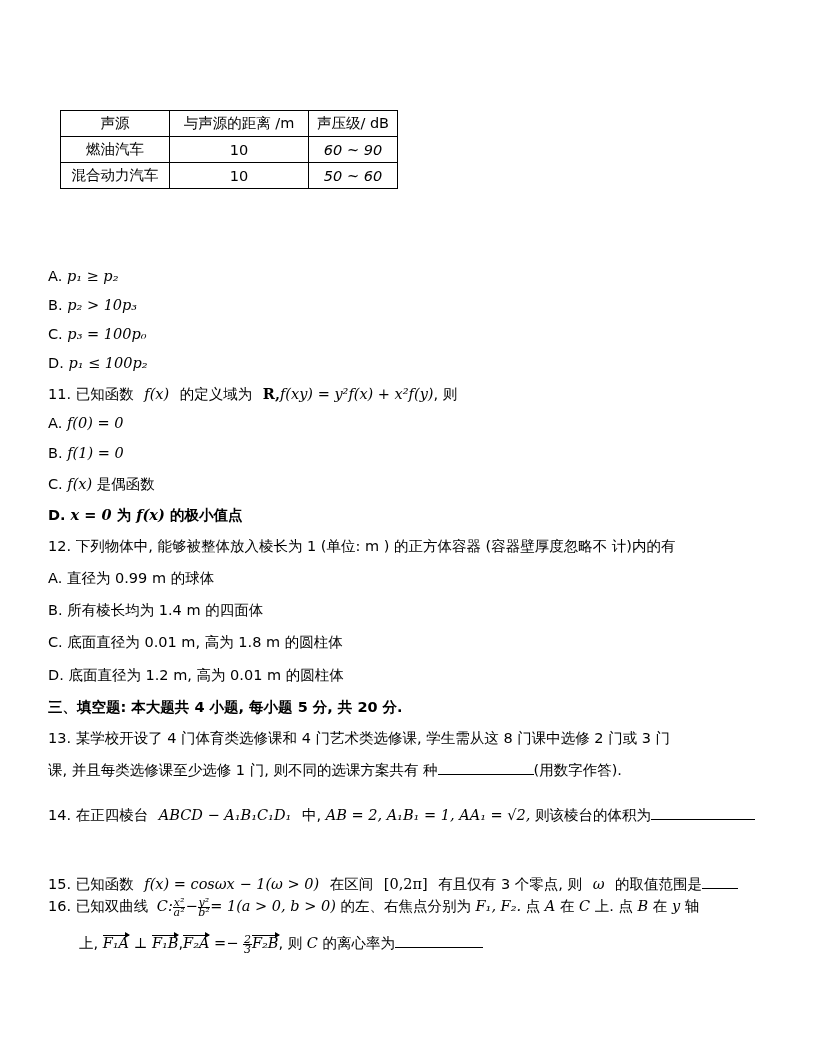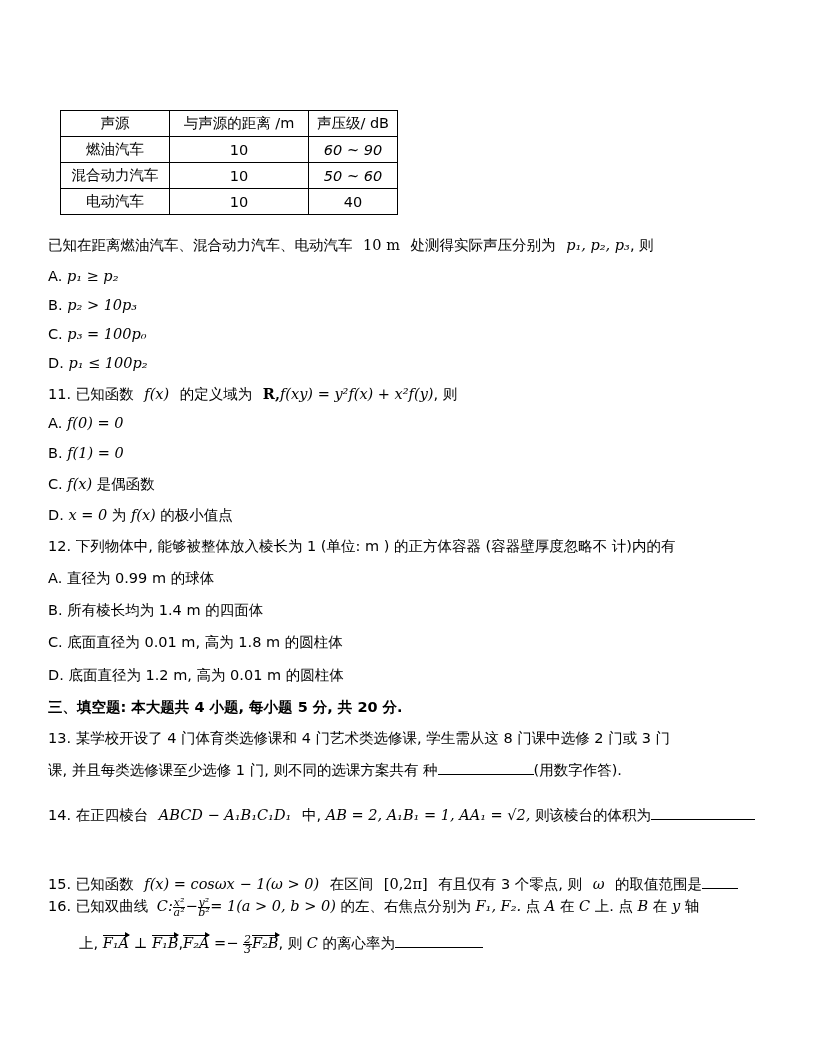--- a/index.html
+++ b/index.html
@@ -46,34 +46,23 @@
     <tr>
       <td>燃油汽车</td>
       <td>10</td>
       <td class="it">60 ~ 90</td>
     </tr>
     <tr>
       <td>混合动力汽车</td>
       <td>10</td>
       <td class="it">50 ~ 60</td>
     </tr>
-    <tr>
-      <td>电动汽车</td>
-      <td>10</td>
-      <td>40</td>
-    </tr>
   </tbody>
     </table>
 
-  <div class="line" style="top:236px;">
-    <span>已知在距离燃油汽车、混合动力汽车、电动汽车</span>
-    <span class="mr" style="margin:0 6px;">10 m</span>
-    <span>处测得实际声压分别为</span>
-    <span class="m" style="margin-left:6px;">p₁, p₂, p₃</span><span>, 则</span>
-  </div>
   <div class="line" style="top:268px;">
     <span>A.</span>
     <span class="m">p₁ ≥ p₂</span>
   </div>
   <div class="line" style="top:297px;">
     <span>B.</span>
     <span class="m">p₂ &gt; 10p₃</span>
   </div>
   <div class="line" style="top:326px;">
     <span>C.</span>
@@ -97,21 +86,21 @@
   </div>
   <div class="line" style="top:445px;">
     <span>B.</span>
     <span class="m">f(1) = 0</span>
   </div>
   <div class="line" style="top:475px;">
     <span>C.</span>
     <span class="m">f(x)</span>
     <span>是偶函数</span>
   </div>
-  <div class="line" style="top:506px;">
+  <div class="line" style="top:506px;font-weight:bold;">
     <span>D.</span>
     <span class="m">x = 0</span>
     <span>为</span>
     <span class="m">f(x)</span>
     <span>的极小值点</span>
   </div>
 
   <div class="line" style="top:537px;">
     <span>12.</span>
     <span>下列物体中, 能够被整体放入棱长为  1 (单位: m ) 的正方体容器  (容器壁厚度忽略不  计)内的有</span>

